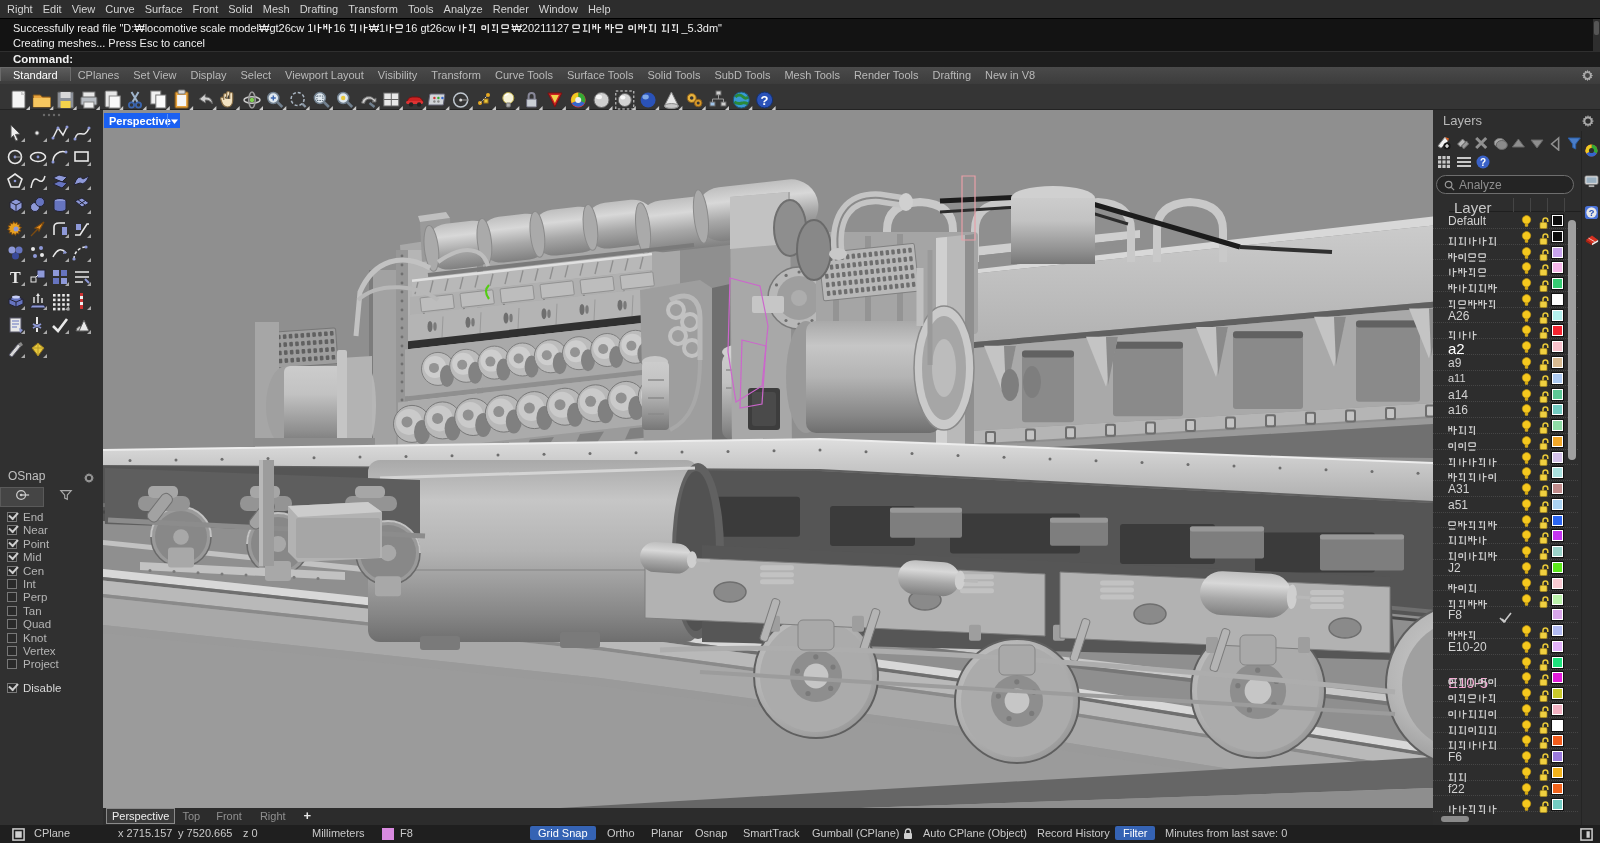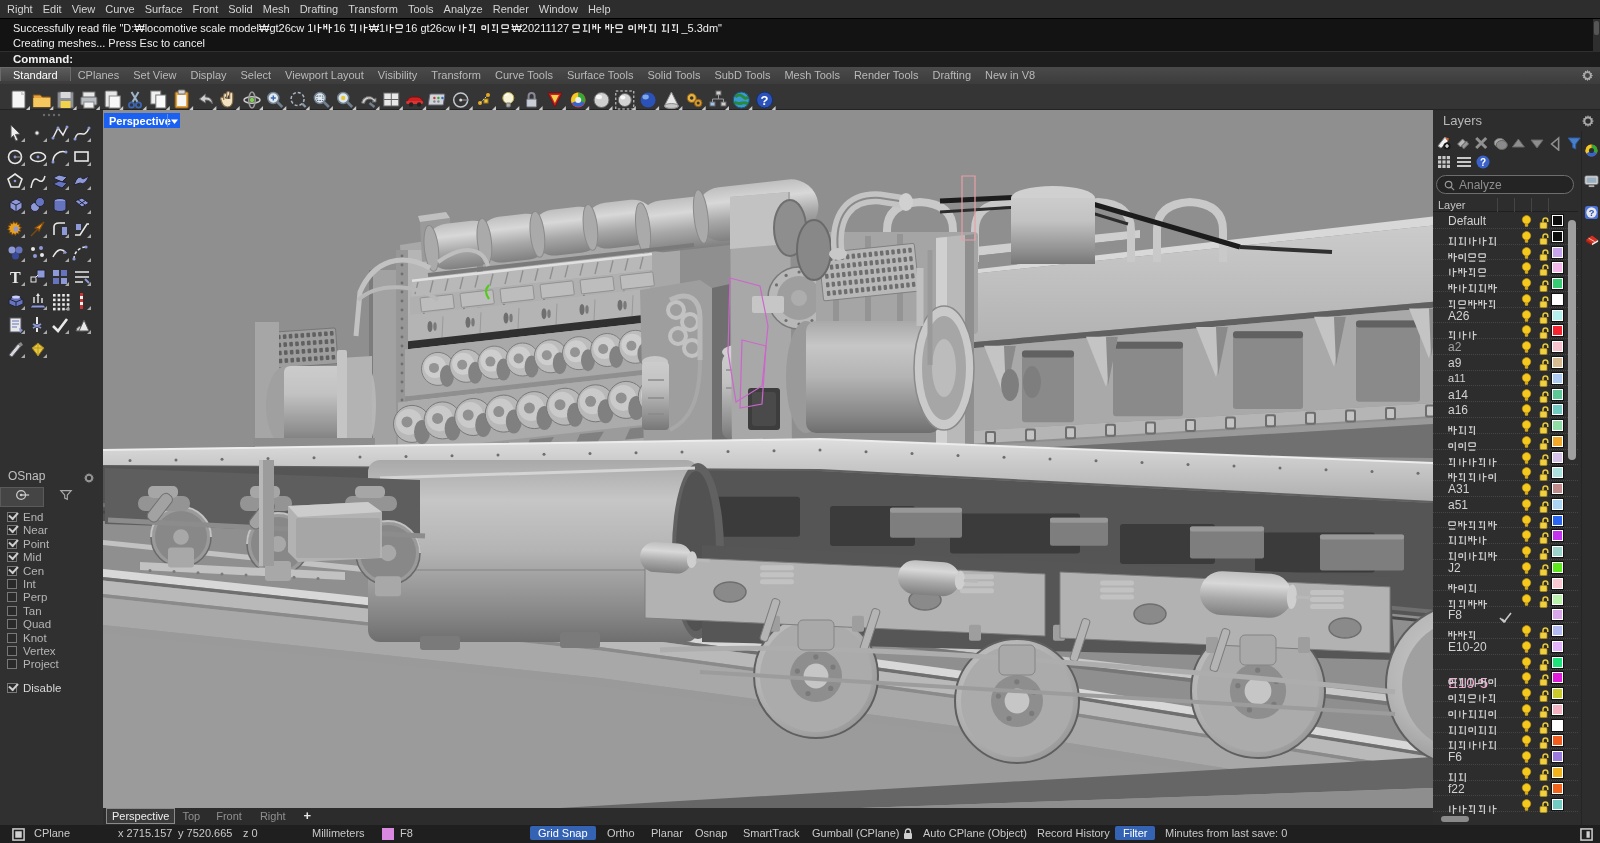--- a/index.html
+++ b/index.html
@@ -1272,21 +1272,21 @@
         <text x="7" y="11" text-anchor="middle" font-size="10" font-weight="bold" fill="#fff">?</text>
       </g>
     </svg>
     <div style="position:absolute;left:3px;top:65px;width:138px;height:19px;background:#242424;border:1px solid #6e6e6e;border-radius:10px;color:#8f8f8f;font-size:12px">
       <svg width="11" height="11" style="position:absolute;left:7px;top:4px" viewBox="0 0 12 12">
         <circle cx="5" cy="5" r="3.6" fill="none" stroke="#999" stroke-width="1.3"></circle>
         <path d="M8 8 l3 3" stroke="#999" stroke-width="1.3"></path>
       </svg>
       <span style="position:absolute;left:22px;top:2px">Analyze</span>
     </div>
-    <div style="position:absolute;left:0;top:88px;width:145px;height:14px;border-bottom:1px solid #1f1f1f;color:#c8c8c8;font-size:11px">
+    <div style="position:absolute;left:16px;top:88px;width:145px;height:14px;border-bottom:1px solid #1f1f1f;color:#c8c8c8;font-size:15px">
       <span style="position:absolute;left:5px;top:1px">Layer</span>
       <span style="position:absolute;left:64px;top:0;width:1px;height:14px;background:#454545"></span>
       <span style="position:absolute;left:81px;top:0;width:1px;height:14px;background:#454545"></span>
       <span style="position:absolute;left:98px;top:0;width:1px;height:14px;background:#454545"></span>
       <span style="position:absolute;left:115px;top:0;width:1px;height:14px;background:#454545"></span>
     </div>
     <div style="position:absolute;left:0;top:103px;width:145px;height:612px;overflow:hidden">
       <div style="position:absolute;left:0;top:0.0px;width:145px;height:15.77px;border-bottom:1px dotted #464646">
         <span style="position:absolute;left:15px;top:1px;color:#d2d2d2;font-size:12px">Default</span>
         <span style="position:absolute;left:88px;top:1px"><svg width="11" height="13" viewBox="0 0 11 13">
@@ -1389,21 +1389,21 @@
             <circle cx="5.5" cy="4.8" r="4.2" fill="#f5c81e" stroke="#c89a10" stroke-width=".6"></circle>
             <rect x="3.8" y="8.8" width="3.4" height="3" rx="1" fill="#d4a816"></rect>
           </svg></span>
         <span style="position:absolute;left:106px;top:2px"><svg width="11" height="12" viewBox="0 0 11 12">
             <rect x="1" y="5.5" width="7" height="6" rx="1" fill="#f0d040" stroke="#a8881a" stroke-width=".7"></rect>
             <path d="M4 5.5 V3.5 a2.4 2.4 0 014.8 0 V5" fill="none" stroke="#e8c838" stroke-width="1.5"></path>
           </svg></span>
         <span style="position:absolute;left:119px;top:2px;width:11px;height:11px;background:#f52430;outline:1px solid #111;border:1px solid #fff"></span>
       </div>
       <div style="position:absolute;left:0;top:126.2px;width:145px;height:15.77px;border-bottom:1px dotted #464646">
-        <span style="position:absolute;left:15px;top:1px;color:#a3a3a3;font-size:12px">a2</span>
+        <span style="position:absolute;left:15px;top:1px;color:#ffffff;font-size:15px">a2</span>
         <span style="position:absolute;left:88px;top:1px"><svg width="11" height="13" viewBox="0 0 11 13">
             <circle cx="5.5" cy="4.8" r="4.2" fill="#f5c81e" stroke="#c89a10" stroke-width=".6"></circle>
             <rect x="3.8" y="8.8" width="3.4" height="3" rx="1" fill="#d4a816"></rect>
           </svg></span>
         <span style="position:absolute;left:106px;top:2px"><svg width="11" height="12" viewBox="0 0 11 12">
             <rect x="1" y="5.5" width="7" height="6" rx="1" fill="#f0d040" stroke="#a8881a" stroke-width=".7"></rect>
             <path d="M4 5.5 V3.5 a2.4 2.4 0 014.8 0 V5" fill="none" stroke="#e8c838" stroke-width="1.5"></path>
           </svg></span>
         <span style="position:absolute;left:119px;top:2px;width:11px;height:11px;background:#f8c2cc;outline:1px solid #111;border:1px solid #fff"></span>
       </div>

